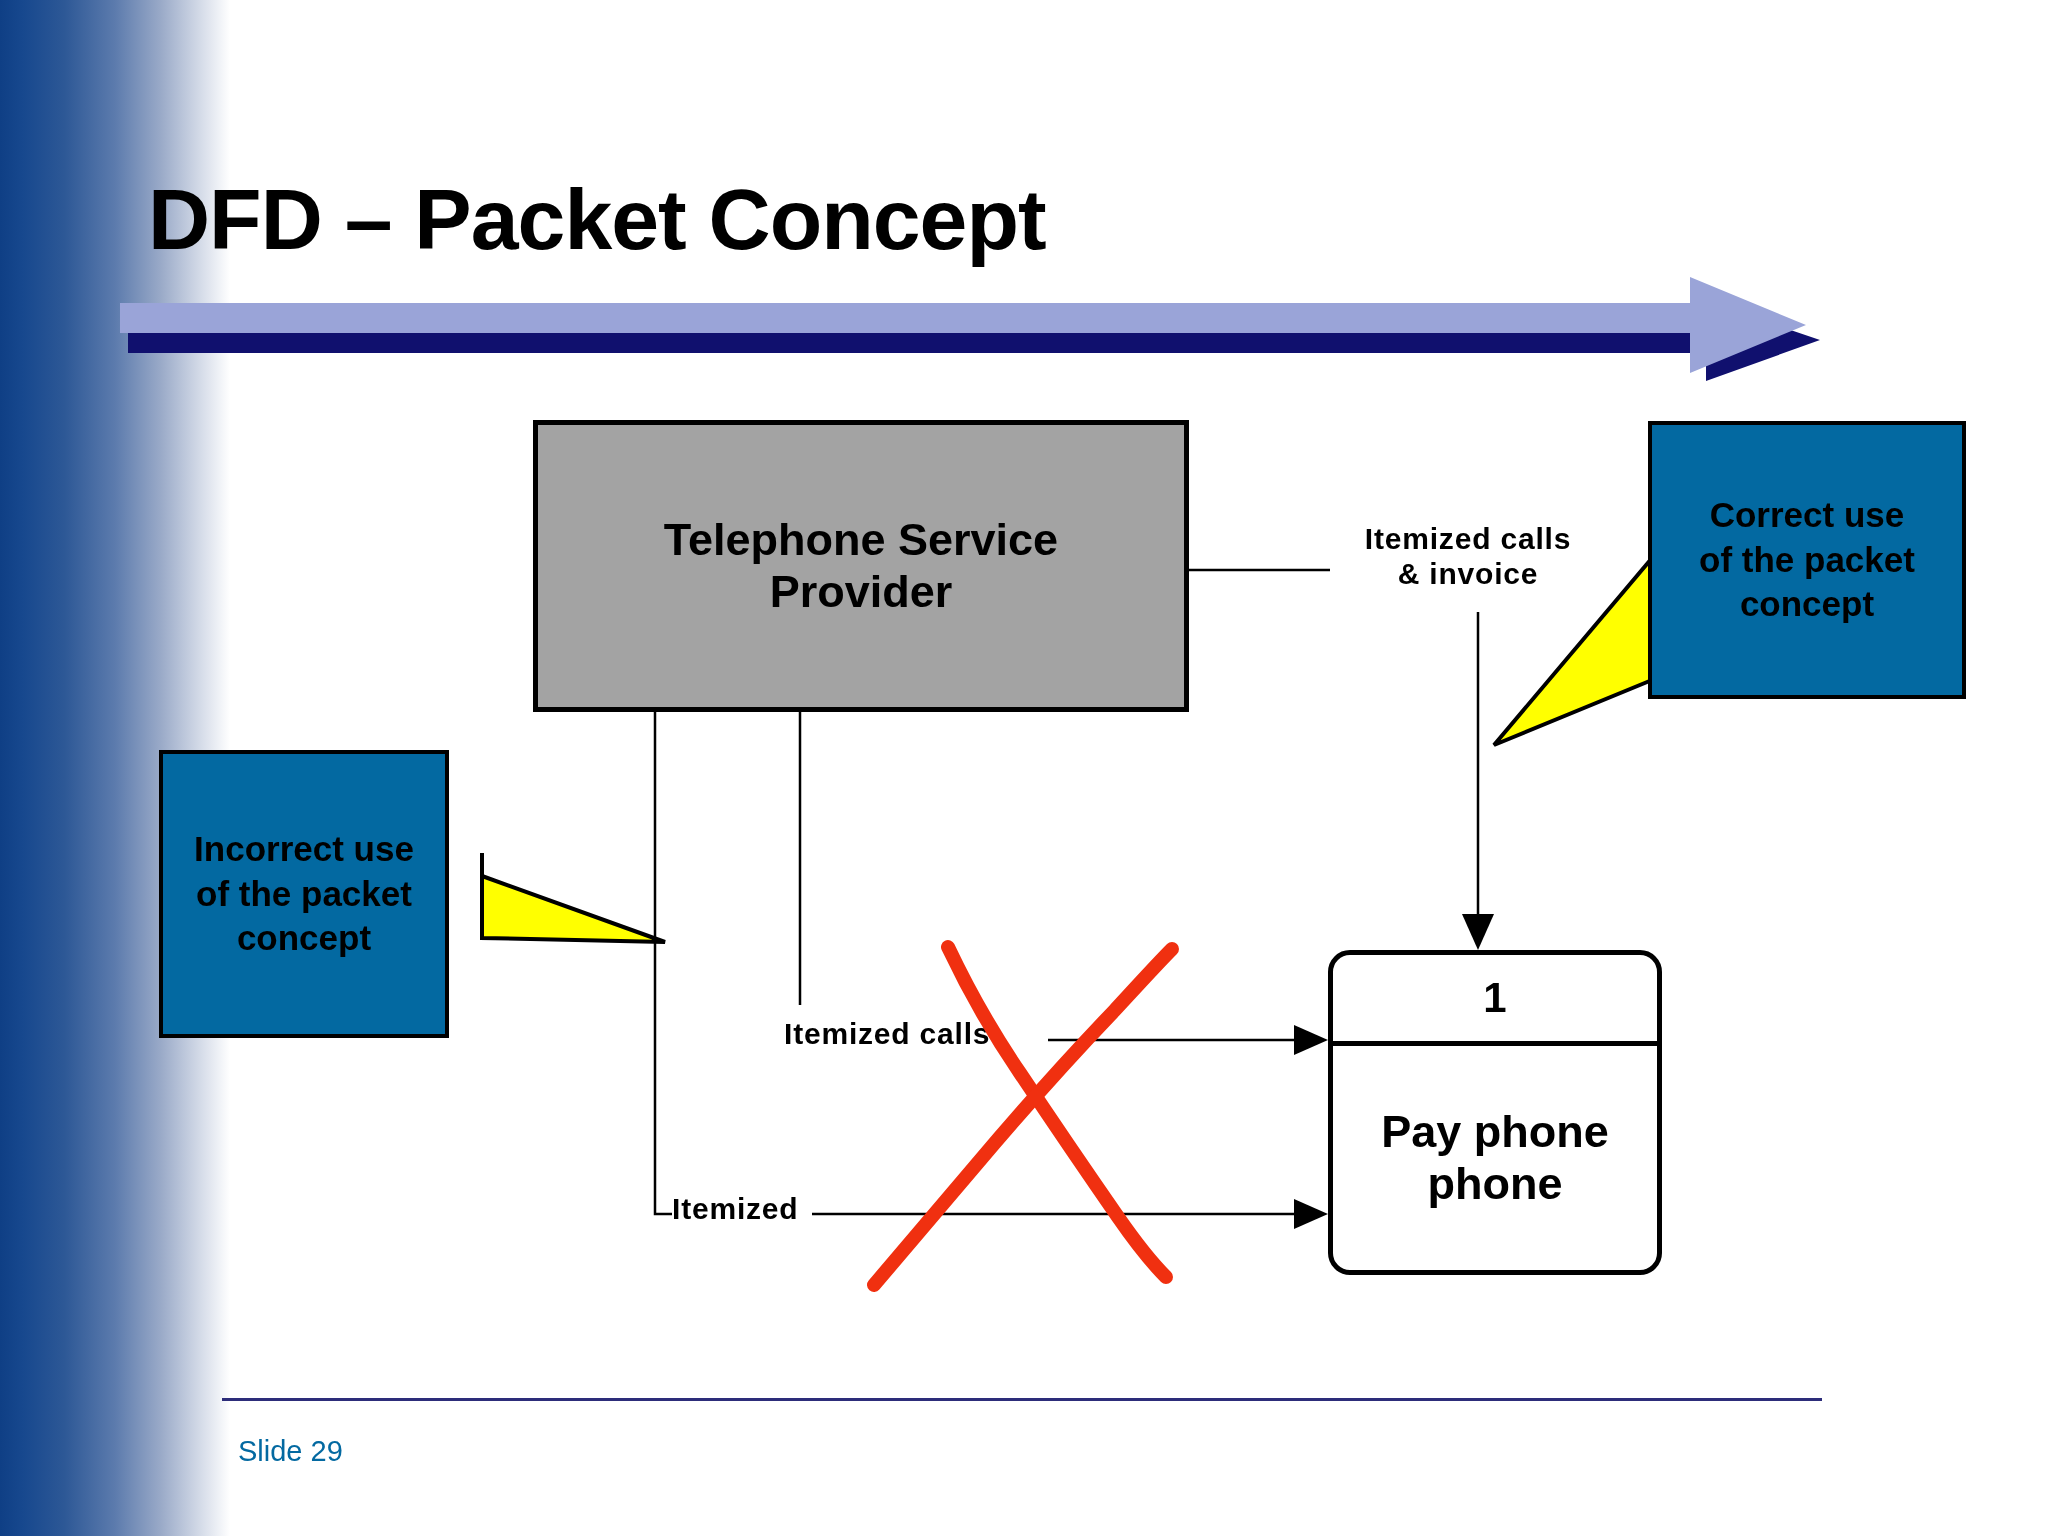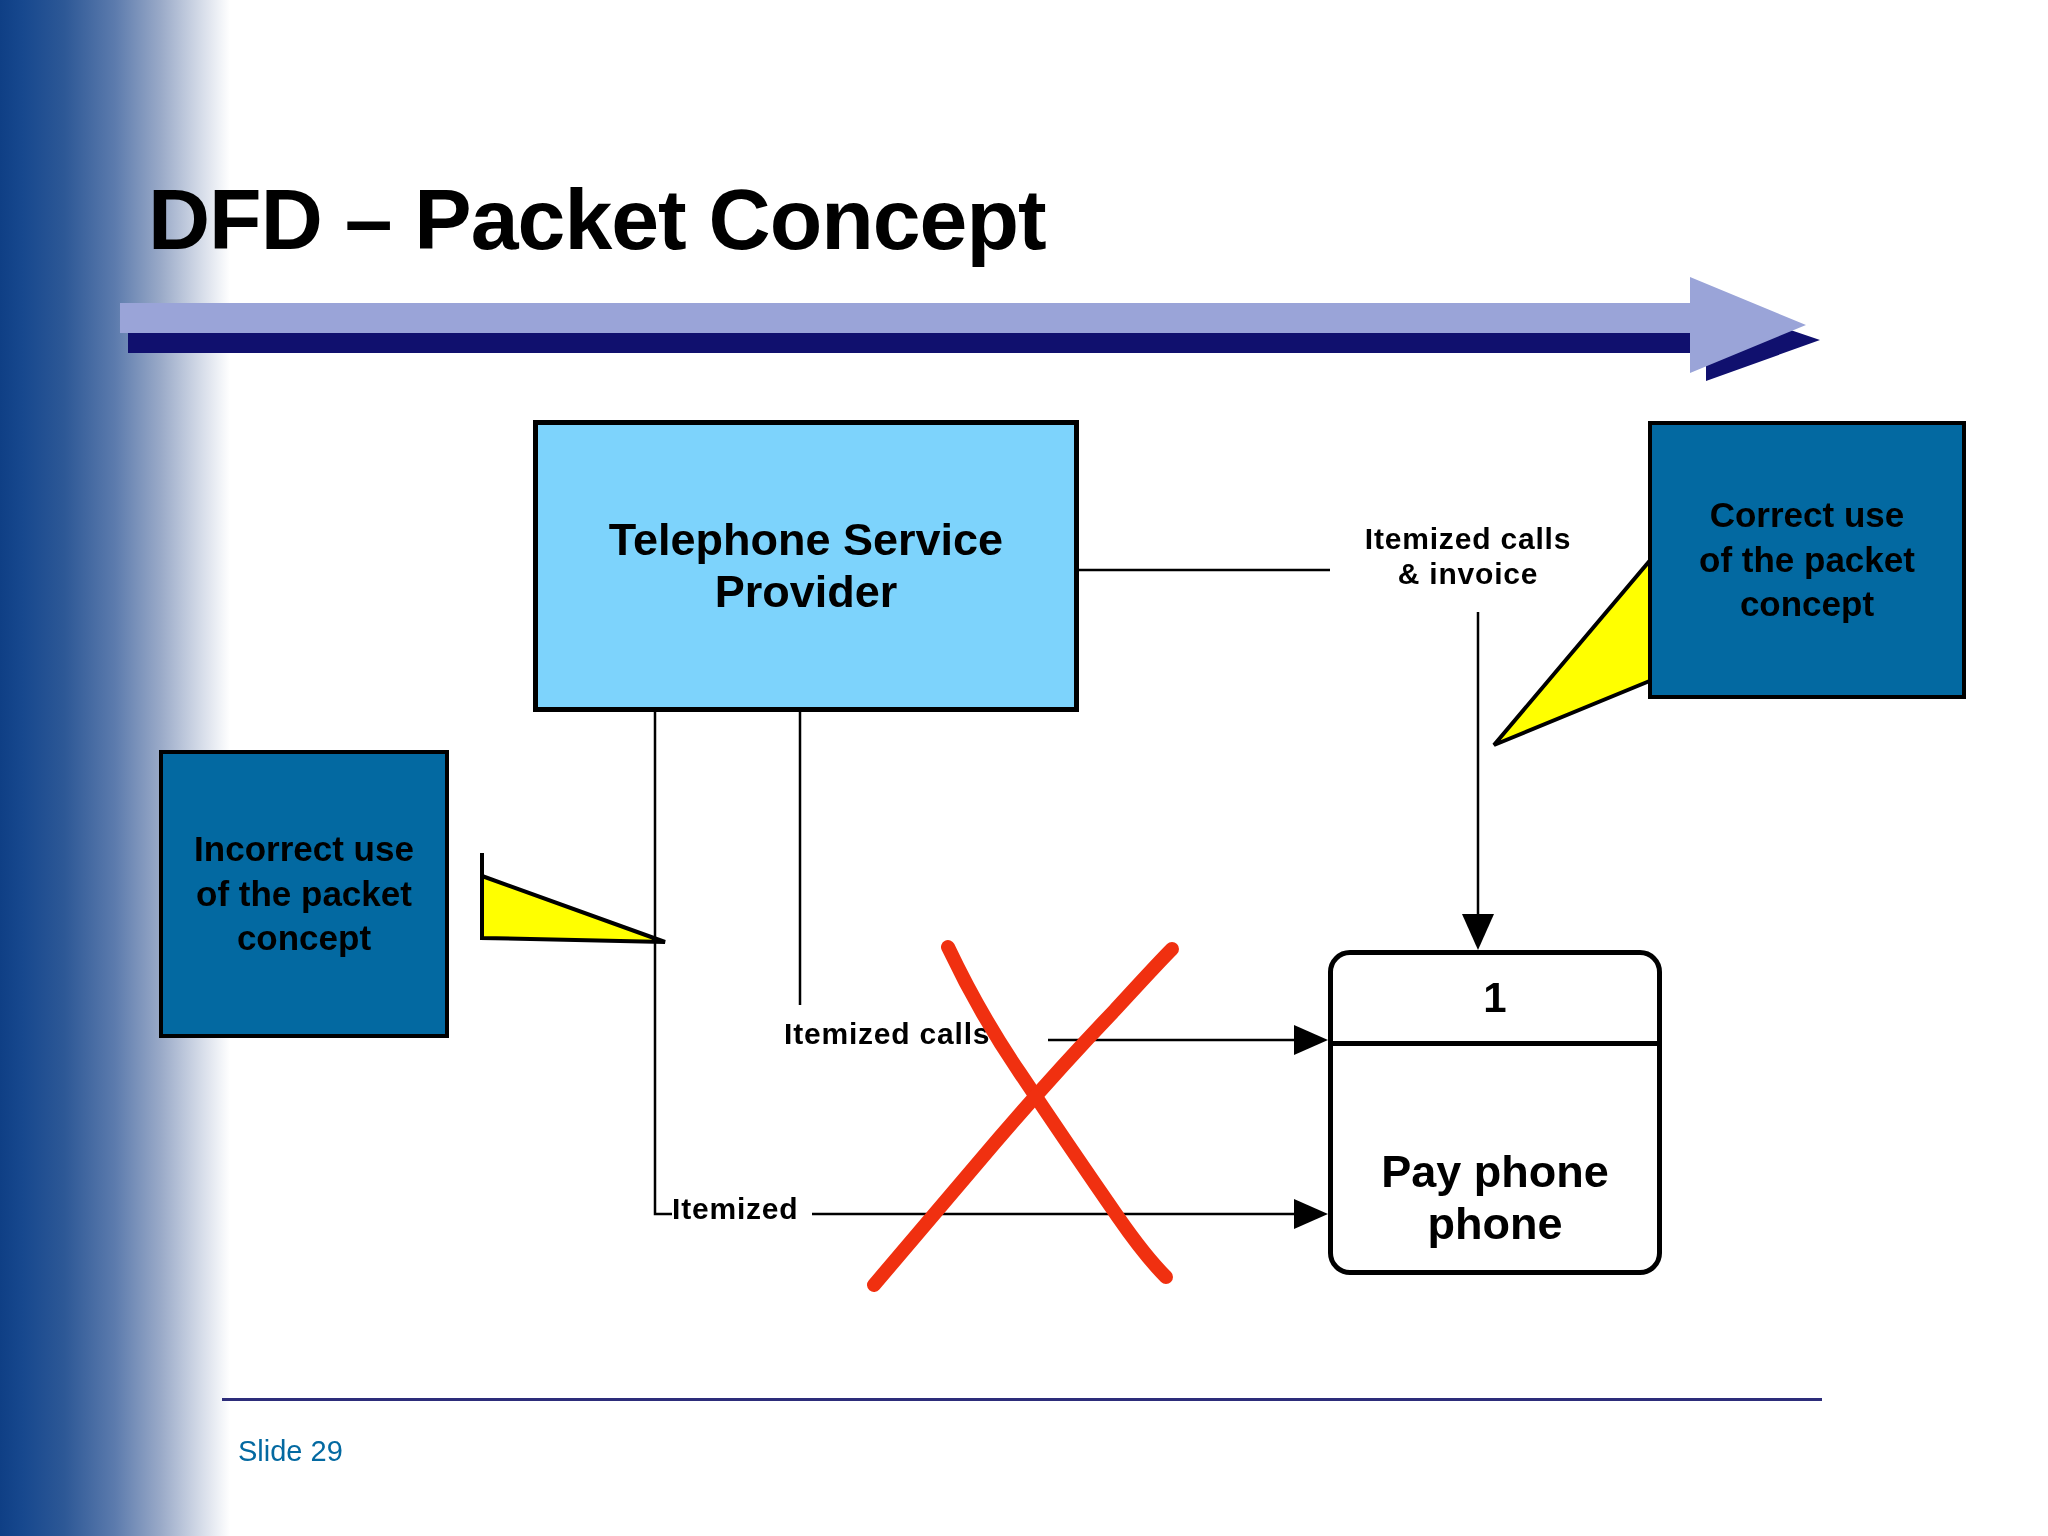--- a/index.html
+++ b/index.html
@@ -78,24 +78,24 @@
     position: absolute;
     left: 0; top: 0;
     width: 2048px; height: 1536px;
   }
 
   
   #entity-box {
     position: absolute;
     left: 533px;
     top: 420px;
-    width: 546px;
+    width: 656px;
     height: 292px;
     border: 5px solid #000000;
-    background: #7dd3fc;
+    background: #a3a3a3;
     box-sizing: border-box;
     display: flex;
     align-items: center;
     justify-content: center;
   }
   #entity-box .txt {
     font-size: 45px;
     font-weight: bold;
     text-align: center;
     line-height: 1.15;
@@ -128,21 +128,20 @@
   #process-label {
     height: calc(100% - 91px);
     display: flex;
     align-items: center;
     justify-content: center;
     font-size: 45px;
     font-weight: bold;
     text-align: center;
     line-height: 1.15;
     color: #000;
-    margin-top: 40px;
   }
 
   
   .flow-label {
     position: absolute;
     font-size: 30px;
     font-weight: bold;
     letter-spacing: 0.8px;
     color: #000;
     line-height: 1.18;

